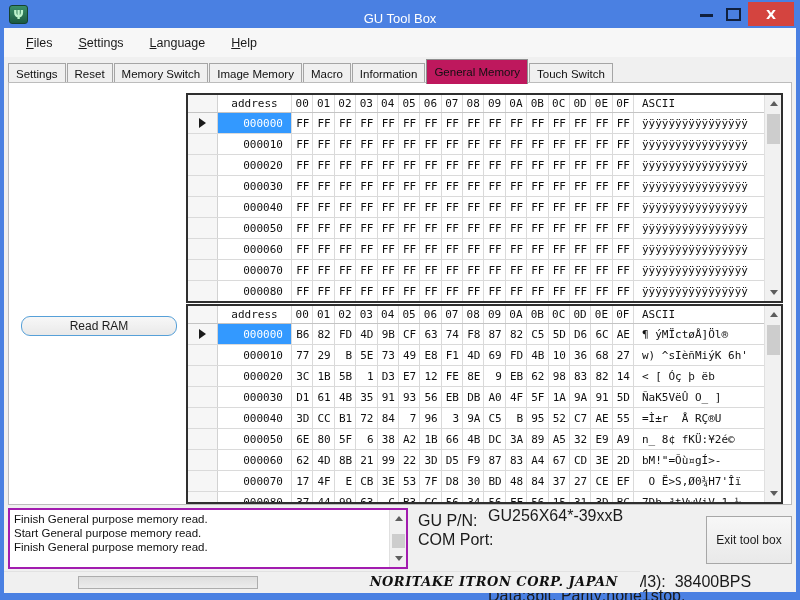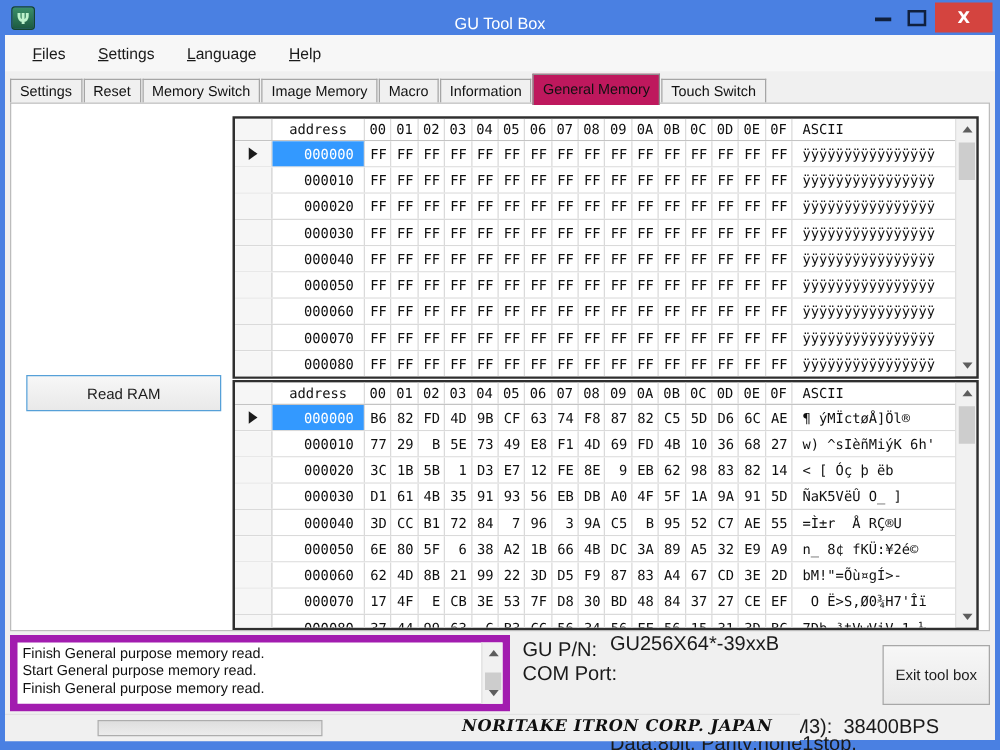--- a/index.html
+++ b/index.html
@@ -46,21 +46,21 @@
   .ghead .gaddr,.ghead .ghex{justify-content:center;padding-right:0;}
   .marker-arrow{width:0;height:0;border-top:5px solid transparent;border-bottom:5px solid transparent;border-left:7px solid #1b1b1b;}
   
   .vsb{position:absolute;top:0;right:0;bottom:0;width:17px;background:#f1f1f1;border-left:1px solid #e0e0e0;box-sizing:border-box;}
   .sb-up,.sb-down{position:absolute;left:0;width:17px;height:17px;display:flex;align-items:center;justify-content:center;}
   .sb-up{top:0;} .sb-down{bottom:0;}
   .tri-up{width:0;height:0;border-left:4px solid transparent;border-right:4px solid transparent;border-bottom:5px solid #5d5d5d;}
   .tri-down{width:0;height:0;border-left:4px solid transparent;border-right:4px solid transparent;border-top:5px solid #5d5d5d;}
   .sb-thumb{position:absolute;left:2px;width:13px;background:#cdcdcd;}
   
-  .logbox{position:absolute;left:4px;top:480px;width:400px;height:61px;background:#fff;border:6px solid #a21caf;
+  .logbox{position:absolute;left:4px;top:480px;width:400px;height:61px;background:#fff;border:2px solid #a21caf;
     font-size:11.5px;line-height:14px;color:#111;box-sizing:border-box;}
   .logtext{position:absolute;left:4px;top:2px;right:18px;bottom:2px;overflow:hidden;}
   .stat-label{position:absolute;font-size:16px;color:#1a1a1a;}
   .stat-value{position:absolute;font-size:16px;color:#1a1a1a;line-height:14px;white-space:pre;}
   
   .footer{position:absolute;left:0;top:543px;width:636px;height:21px;background:#f0f0f0;border-top:1px solid #e2e2e2;}
   .progress{position:absolute;left:74px;top:4px;width:180px;height:13px;border:1px solid #adadad;
     background:linear-gradient(#dedede,#ececec);box-sizing:border-box;}
   .brand{position:absolute;right:22px;top:2px;font:bold italic 13px "DejaVu Serif",serif;color:#101010;letter-spacing:0.5px;}
 </style>
@@ -92,21 +92,21 @@
         <div class="tab">Memory Switch</div>
         <div class="tab">Image Memory</div>
         <div class="tab">Macro</div>
         <div class="tab">Information</div>
         <div class="tab active">General Memory</div>
         <div class="tab">Touch Switch</div>
       </div>
 
     <div class="tabpage"></div>
 
-    <div class="push-btn focus-border" style="left:17px;top:272px;width:156px;height:29px;">Read RAM</div>
+    <div class="push-btn focus-border" style="left:17px;top:288px;width:156px;height:20px;border-radius:9px;">Read RAM</div>
 
     <div class="grid" style="left:182px;top:65px;width:597px;height:210px;">
       <div class="gbody">
           <div class="grow ghead">
             <div class="gmark"></div>
             <div class="gaddr">address</div>
             <div class="ghex">00</div>
             <div class="ghex">01</div>
             <div class="ghex">02</div>
             <div class="ghex">03</div>

